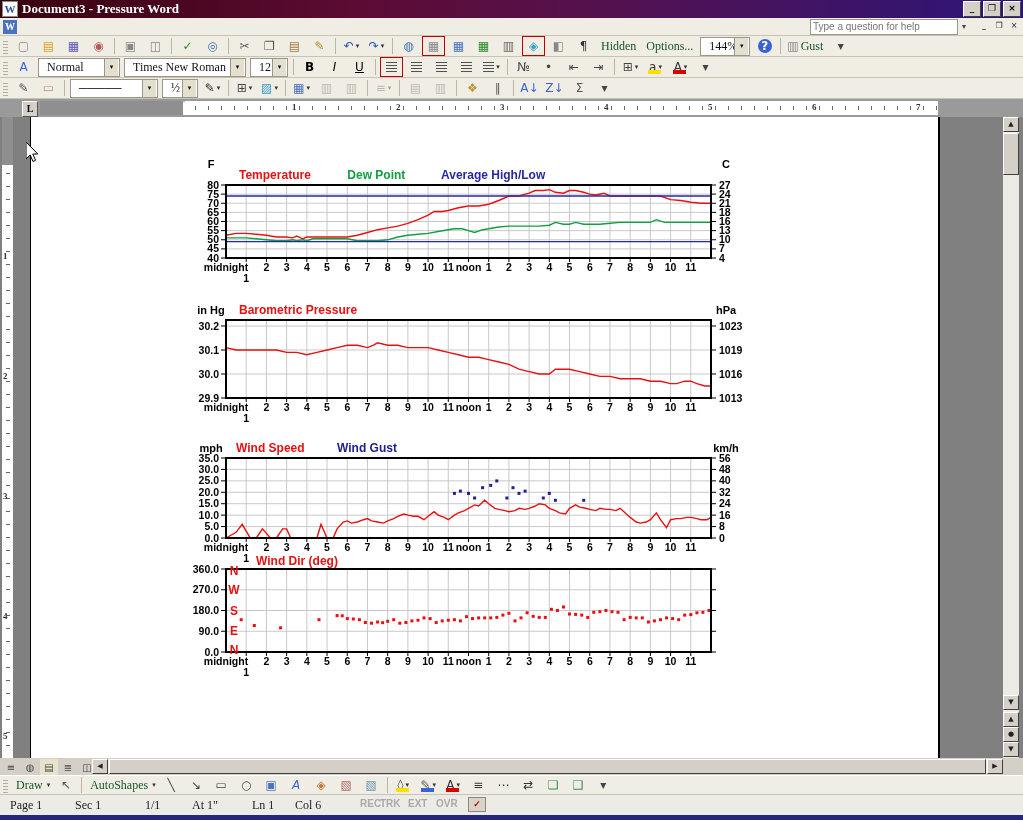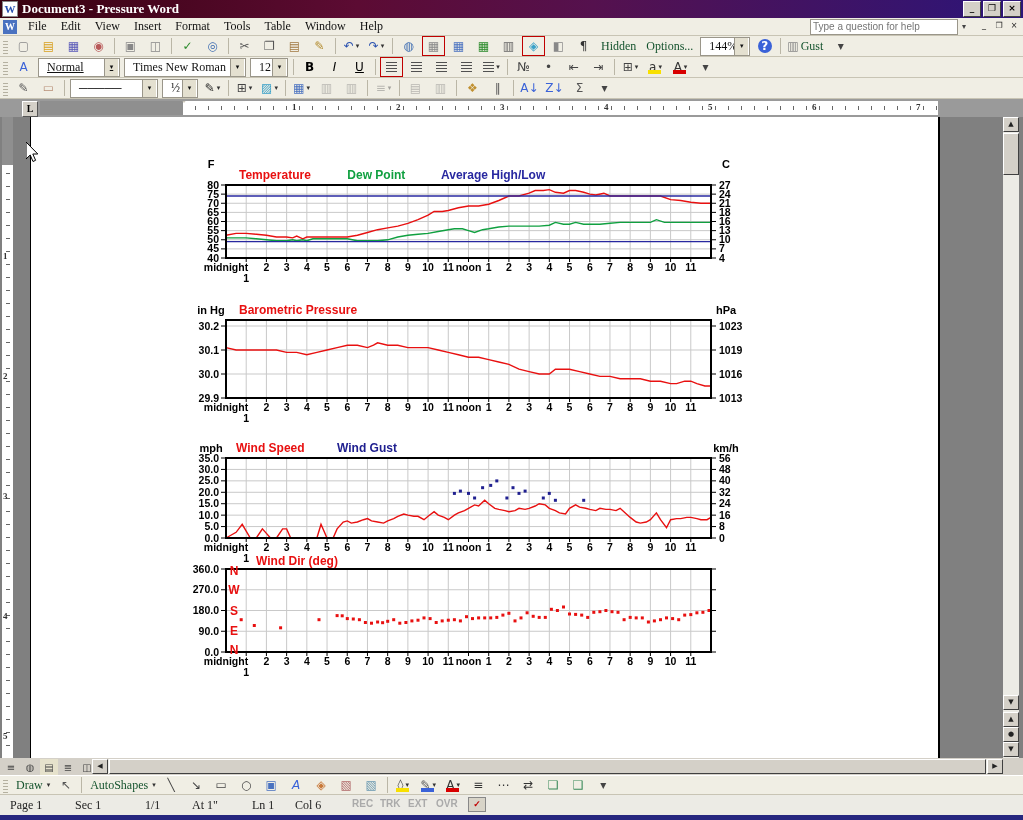--- a/index.html
+++ b/index.html
@@ -112,31 +112,20 @@
   <span>Document3 - Pressure Word</span>
   <span class="wbtns">
     <span class="wbtn">_</span>
     <span class="wbtn">❐</span>
     <span class="wbtn">×</span>
   </span>
 </div>
 
 <div class="row" id="menubar">
   <span class="appicon2">W</span>
-  <span id="menubar-items" style="display:flex">
-      <span class="menuitem">File</span>
-      <span class="menuitem">Edit</span>
-      <span class="menuitem">View</span>
-      <span class="menuitem">Insert</span>
-      <span class="menuitem">Format</span>
-      <span class="menuitem">Tools</span>
-      <span class="menuitem">Table</span>
-      <span class="menuitem">Window</span>
-      <span class="menuitem">Help</span>
-    </span>
   <span id="qbox">
     <input id="qinput" placeholder="Type a question for help" style="">
     <span class="qarrow">▾</span>
     <span class="docbtns">
       <span class="docbtn">_</span>
       <span class="docbtn">❐</span>
       <span class="docbtn">×</span>
     </span>
   </span>
 </div>
@@ -236,21 +225,21 @@
     </span>
     <span class="tbtn">
       <span class="icon " style="color: rgb(68, 68, 68);">▾</span>
     </span>
   </div>
 <div class="row tb" id="tb-format">
     <span class="grip"></span>
     <span class="tbtn">
       <span class="icon " style="color: rgb(58, 98, 216);">A</span>
     </span>
-    <span class="tbtn combo" style="width: 78px; text-decoration: underline;">
+    <span class="tbtn combo" style="width: 78px;">
       <span class="ctext">Normal</span>
       <span class="ca">▾</span>
     </span>
     <span class="tbtn combo" style="width: 118px;">
       <span class="ctext">Times New Roman</span>
       <span class="ca">▾</span>
     </span>
     <span class="tbtn combo" style="width: 34px;">
       <span class="ctext">12</span>
       <span class="ca">▾</span>
@@ -1024,16 +1013,16 @@
     </span>
   </div>
 
 <div class="row" id="statusbar">
   <span class="sb" style="left:10px">Page 1</span>
   <span class="sb" style="left:75px">Sec 1</span>
   <span class="sb" style="left:145px">1/1</span>
   <span class="sb" style="left:192px">At 1"</span>
   <span class="sb" style="left:252px">Ln 1</span>
   <span class="sb" style="left:295px">Col 6</span>
-  <span id="modes"><span class="sb sbmode" style="left: 352px;">REC</span><span class="sb sbmode" style="left: 380px;">TRK</span><span class="sb sbmode" style="left: 408px;">EXT</span><span class="sb sbmode" style="left: 436px;">OVR</span></span>
+  <span id="modes"><span class="sb sbmode" style="left: 360px;">REC</span><span class="sb sbmode" style="left: 380px;">TRK</span><span class="sb sbmode" style="left: 408px;">EXT</span><span class="sb sbmode" style="left: 436px;">OVR</span></span>
   <span id="spellicon">✓</span>
 </div>
 <div class="row" id="bottomstrip"></div>
 
 </body></html>

